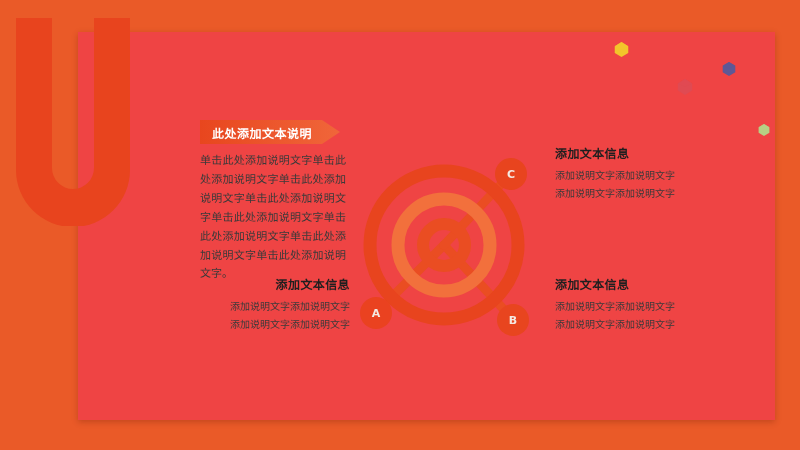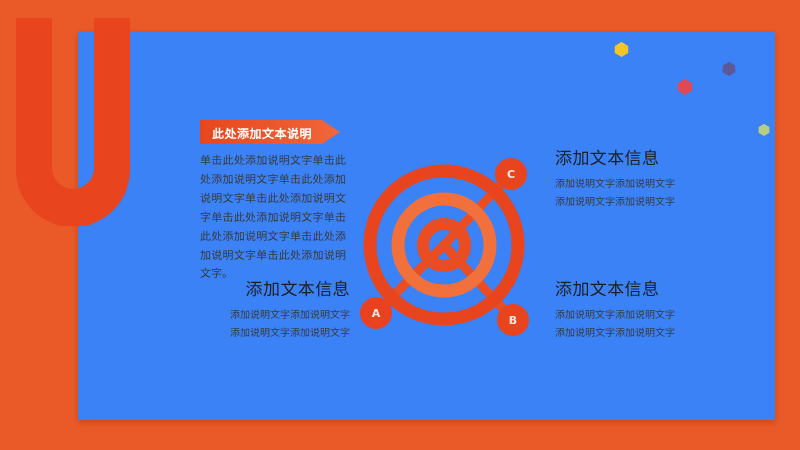--- a/index.html
+++ b/index.html
@@ -23,21 +23,21 @@
     width:118px; height:208px;
     z-index:4;
     pointer-events:none;
   }
 
   
   .card {
     position:absolute;
     left:78px; top:32px;
     width:697px; height:388px;
-    background:#3b82f6;
+    background:#ef4444;
     box-shadow:0 2px 6px rgba(90,25,0,.28);
     z-index:2;
     overflow:hidden;
   }
 
   
   .confetti { position:absolute; z-index:3; }
 
   
   .ribbon {
@@ -65,22 +65,22 @@
     width:146px;
     font-size:11px;
     line-height:1.72;
     color:#3a3a3a;
     text-align:justify;
     text-justify:inter-ideograph;
   }
 
   .info-block { position:absolute; }
   .info-title {
-    font-size:17px;
-    font-weight:normal;
+    font-size:12px;
+    font-weight:bold;
     color:#1f1f1f;
     letter-spacing:.4px;
     margin-bottom:6px;
     white-space:nowrap;
   }
   .info-line {
     font-size:10px;
     line-height:1.75;
     color:#3a3a3a;
     white-space:nowrap;

